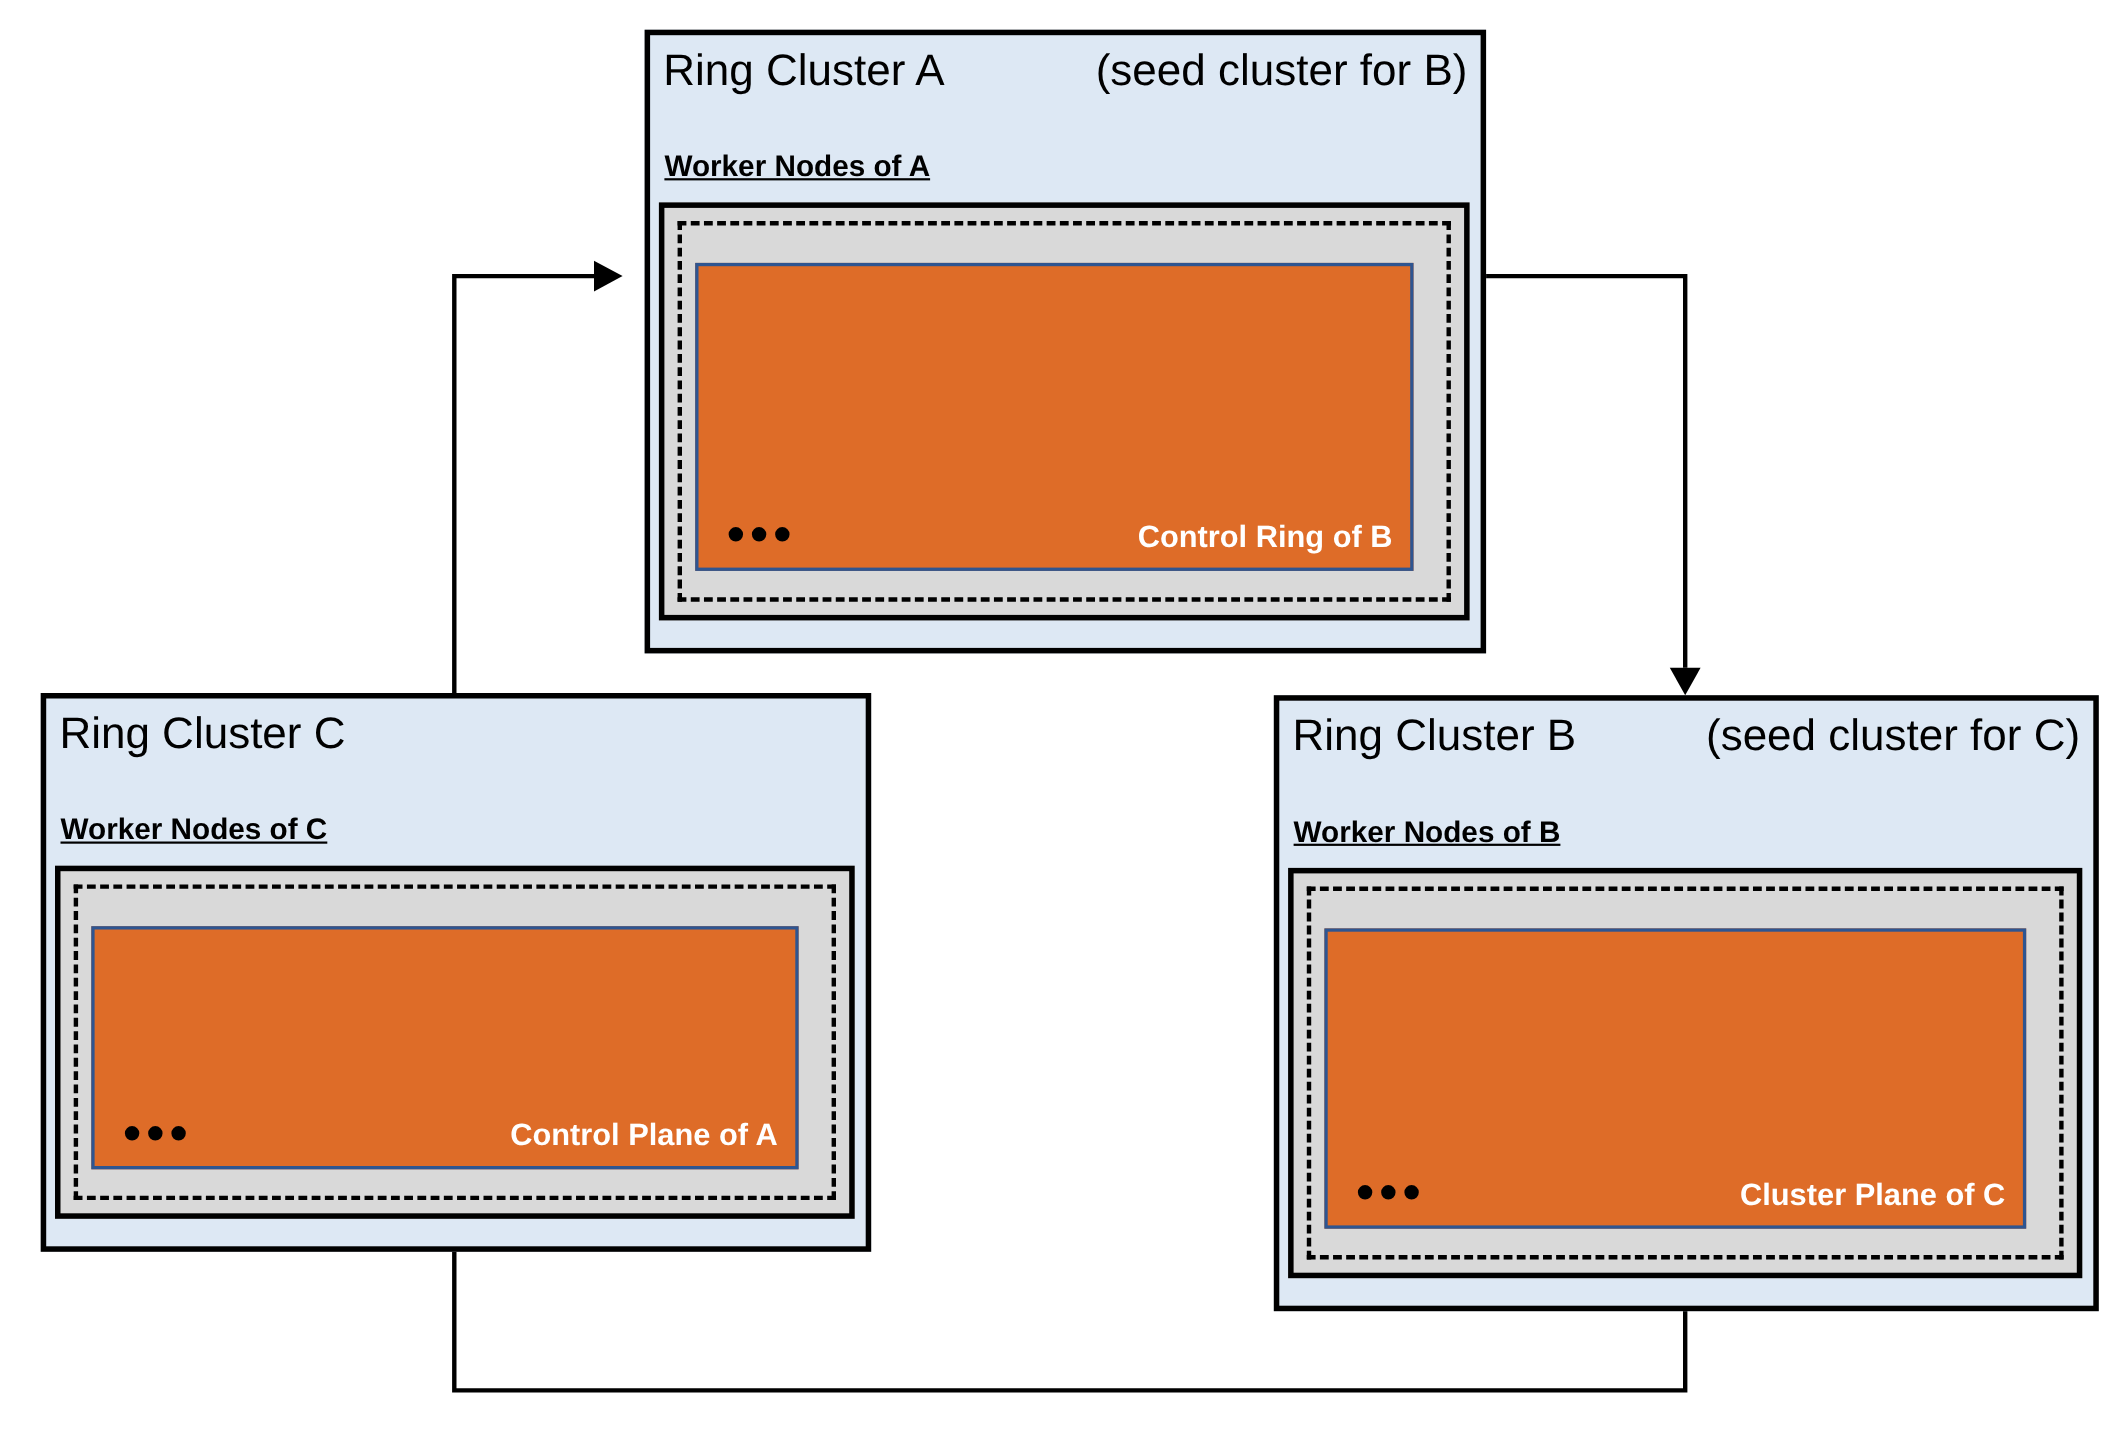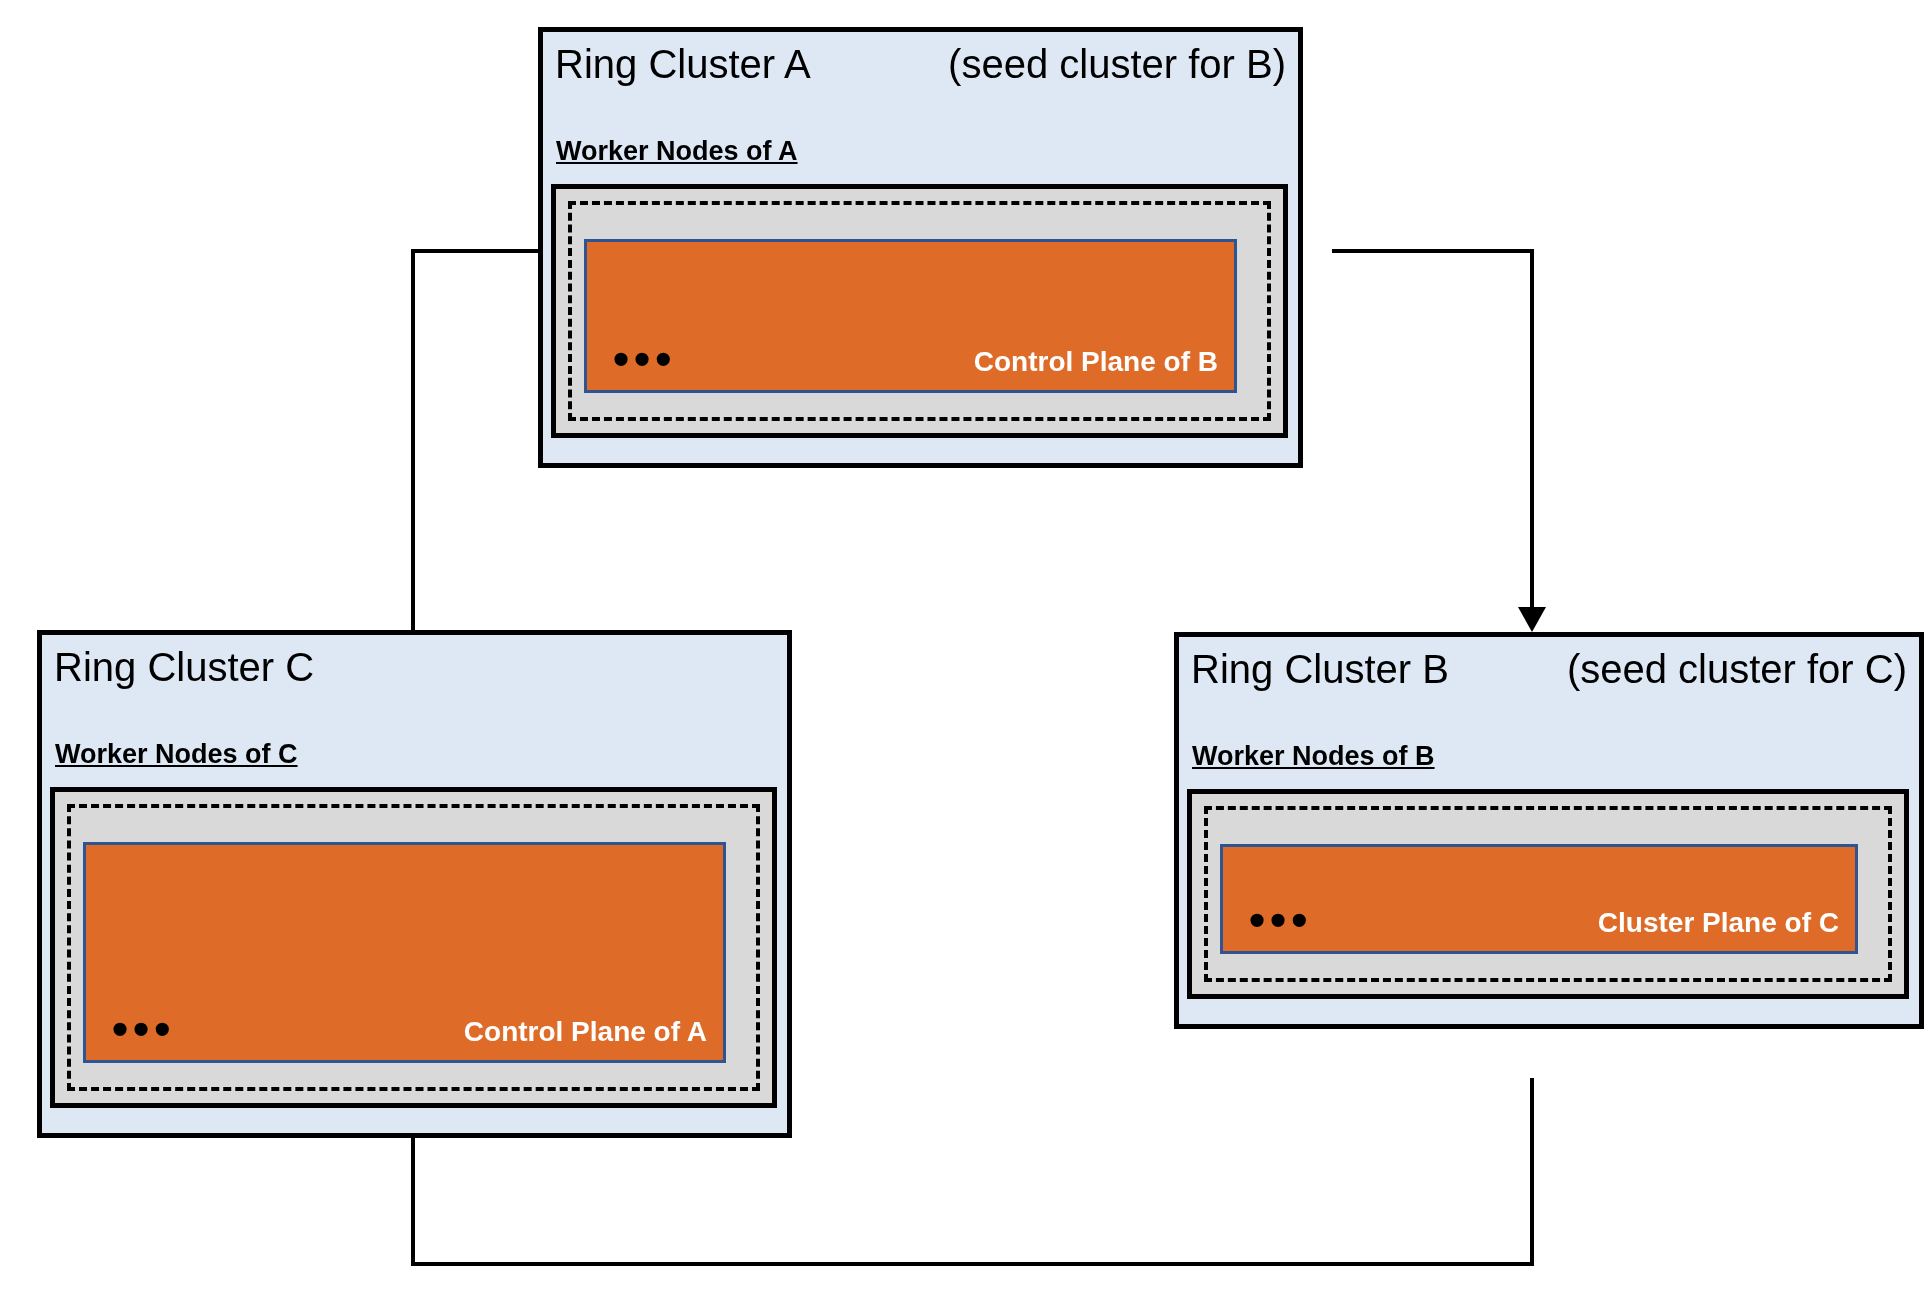--- a/index.html
+++ b/index.html
@@ -16,23 +16,23 @@
     left: 0; top: 0;
     width: 1924px; height: 1306px;
     pointer-events: none;
   }
   .cluster {
     position: absolute;
     background: #dde8f4;
     border: 5px solid #000000;
     box-sizing: border-box;
   }
-  .cluster-a { left: 538px; top: 27px;  width: 765px; height: 441px; }
+  .cluster-a { left: 586px; top: 27px;  width: 765px; height: 567px; }
   .cluster-c { left: 37px;  top: 630px; width: 755px; height: 508px; }
-  .cluster-b { left: 1158px; top: 632px; width: 750px; height: 397px; margin-left: 16px; }
+  .cluster-b { left: 1158px; top: 632px; width: 750px; height: 560px; }
   .title-row {
     display: flex;
     justify-content: space-between;
     align-items: flex-start;
     padding: 9px 12px 0 12px;
     font-size: 40px;
     line-height: 1.15;
     color: #000000;
     white-space: nowrap;
   }
@@ -107,21 +107,21 @@
   <section class="cluster cluster-a">
     <div class="title-row">
       <span>Ring Cluster A</span>
       <span>(seed cluster for B)</span>
     </div>
     <div class="worker-label">Worker Nodes of A</div>
     <div class="nodes-box">
       <div class="dashed-box">
         <div class="control-plane">
           <span class="dots">•••</span>
-          <span class="cp-label">Control Plane of B</span>
+          <span class="cp-label">Control Ring of B</span>
         </div>
       </div>
     </div>
   </section>
 
   <section class="cluster cluster-c">
     <div class="title-row">
       <span>Ring Cluster C</span>
     </div>
     <div class="worker-label">Worker Nodes of C</div>

